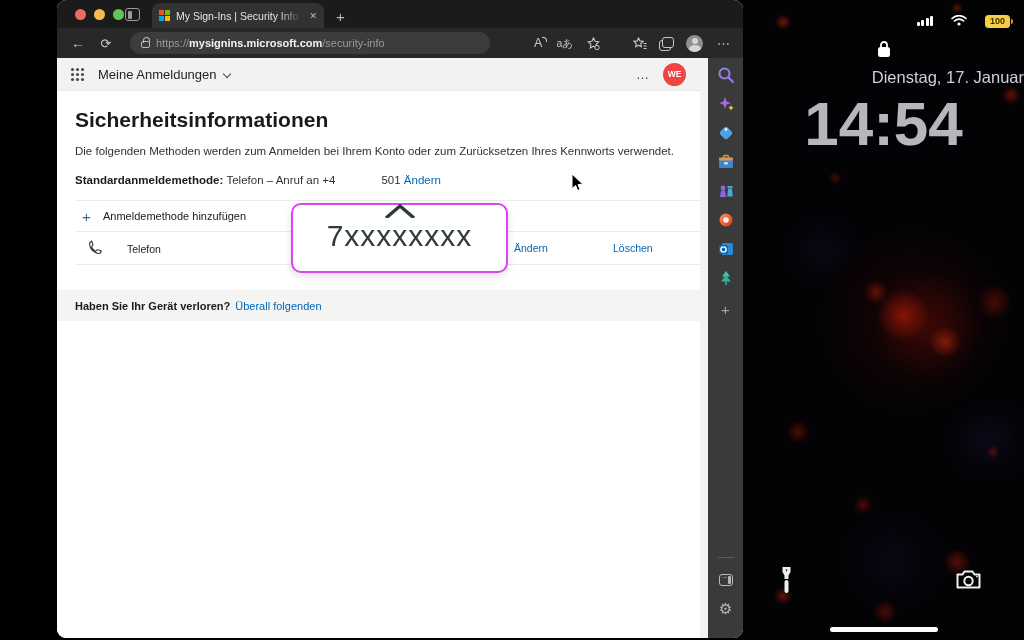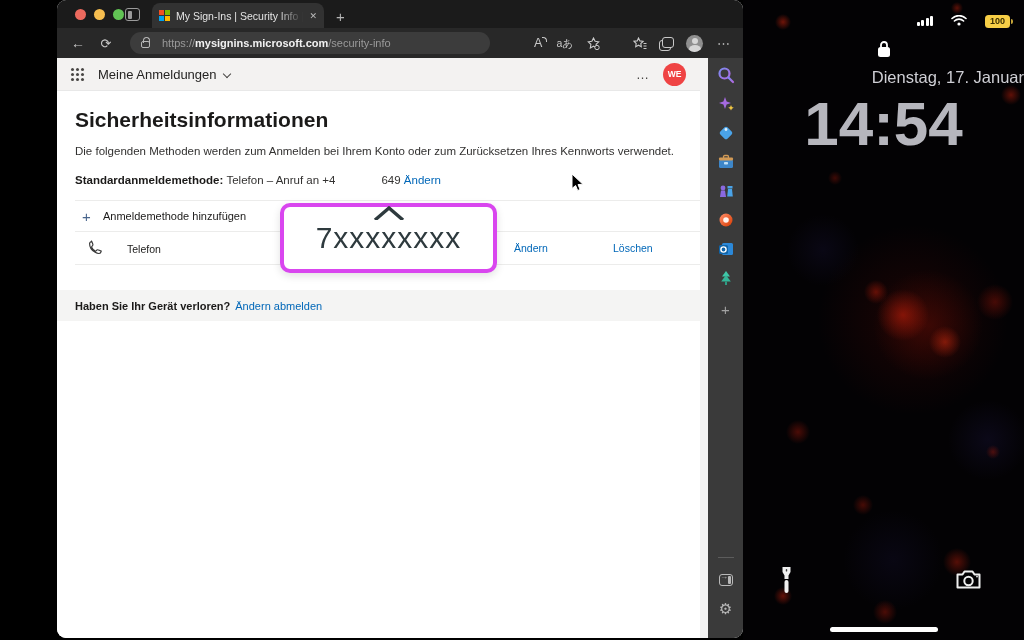--- a/index.html
+++ b/index.html
@@ -28,21 +28,21 @@
   .tab-title { font-size:10.5px; color:#e4e4e4; white-space:nowrap; overflow:hidden; flex:1;
                -webkit-mask-image:linear-gradient(90deg,#000 80%,transparent); mask-image:linear-gradient(90deg,#000 80%,transparent); }
   .tab-close { font-size:9px; color:#bbb; cursor:default; }
   .newtab { color:#b5b5b5; font-size:15px; margin-left:12px; margin-bottom:4px; line-height:1; }
 
   
   .addressbar { height:30px; background:#282828; display:flex; align-items:center; padding:0 12px; }
   .nav-ic { color:#c9c9c9; font-size:14px; width:18px; text-align:center; }
   .nav-ic.reload{ margin-left:10px; font-size:13px; }
   .url-pill { margin-left:15px; width:360px; height:22px; background:#3c3c3c; border-radius:11px;
-              display:flex; align-items:center; padding:0 11px; gap:12px; }
+              display:flex; align-items:center; padding:0 11px; gap:6px; }
   .lock-ic { width:9px; height:7px; border:1.3px solid #b9b9b9; border-radius:2px; position:relative; margin-top:3px;}
   .lock-ic::before{ content:""; position:absolute; left:1px; top:-5px; width:5px; height:5px;
                     border:1.3px solid #b9b9b9; border-bottom:none; border-radius:4px 4px 0 0;}
   .url-text { font-size:11px; color:#9a9a9a; white-space:nowrap; }
   .url-text b { color:#f2f2f2; font-weight:700; }
   .bar-right { margin-left:auto; display:flex; align-items:center; gap:14px; }
   .bi { color:#c9c9c9; font-size:12px; line-height:1; position:relative; }
   .bi-readaloud { font-size:12.5px; font-weight:400; }
   .bi-readaloud::after{ content:""; position:absolute; right:-5px; top:0; width:4px; height:4px;
                         border:1.2px solid #c9c9c9; border-left:none; border-bottom:none; border-radius:0 4px 0 0;}
@@ -97,22 +97,22 @@
   .m-row { position:relative; border-bottom:1px solid #ececeb; background:#fff; }
   .m-row.add { height:31px; }
   .m-row.item { height:33px; }
   .add-plus { position:absolute; left:7px; top:7px; font-size:15px; color:#48658c; font-weight:400; }
   .add-label { position:absolute; left:28px; top:9px; font-size:11px; color:#1b1a19; }
   .phone-glyph { position:absolute; left:13px; top:8px; }
   .m-name { position:absolute; left:52px; top:11px; font-size:10.5px; color:#1b1a19; }
   .m-change { position:absolute; left:439px; top:10px; font-size:10.5px; }
   .m-delete { position:absolute; left:538px; top:10px; font-size:10.5px; }
 
-  .magnifier { left:223px; top:145px; width:217px; height:70px; background:#fff;
-               border:4px solid #d946ef; border-radius:10px; z-index:6;
+  .magnifier { left:234px; top:145px; width:217px; height:70px; background:#fff;
+               border:2px solid #d946ef; border-radius:10px; z-index:6;
                box-shadow:0 3px 8px rgba(0,0,0,.12);
                display:flex; flex-direction:column; align-items:center; }
   .mag-caret { margin-top:-1px; }
   .mag-text { font-size:30px; color:#2e3a3e; letter-spacing:1px; line-height:1; margin-top:3px; font-weight:400; }
 
   .lost-band { left:0; top:232px; width:643px; height:31px; background:#f4f4f3; display:flex; align-items:center; padding-left:18px; z-index:2;}
   .lost-band span { font-size:11px; }
   .lost-q { font-weight:700; color:#1b1a19; margin-right:5px; }
 
   
@@ -236,21 +236,21 @@
           </div>
         </div>
 
         <div class="abs desc">Die folgenden Methoden werden zum Anmelden bei Ihrem Konto oder zum Zurücksetzen Ihres Kennworts verwendet.</div>
         <div class="abs h1">Sicherheitsinformationen</div>
 
         <div class="abs default-line">
           <b>Standardanmeldemethode:</b>&nbsp;
           <span>Telefon – Anruf an +4</span>
           <span class="redact"></span>
-          <span>649</span>&nbsp;
+          <span>501</span>&nbsp;
           <a class="link" href="#">Ändern</a>
         </div>
 
         <div class="abs methods">
           <div class="m-row add">
             <span class="add-plus">+</span>
             <span class="add-label">Anmeldemethode hinzufügen</span>
           </div>
           <div class="m-row item">
             <span class="phone-glyph">
@@ -259,21 +259,21 @@
                 </svg>
             </span>
             <span class="m-name">Telefon</span>
             <a class="m-change link" href="#">Ändern</a>
             <a class="m-delete link" href="#">Löschen</a>
           </div>
         </div>
 
         <div class="abs lost-band">
           <span class="lost-q">Haben Sie Ihr Gerät verloren?</span>
-          <span><a class="link" href="#">Ändern abmelden</a></span>
+          <span><a class="link" href="#">Überall folgenden</a></span>
         </div>
 
         <div class="abs magnifier">
           <svg class="mag-caret" width="34" height="14" viewBox="0 0 34 14">
               <polyline points="3,14 17,2 31,14" fill="none" stroke="#2e3a3e" stroke-width="3.4"></polyline>
             </svg>
           <div class="mag-text">7xxxxxxxx</div>
         </div>
 
       </div>

